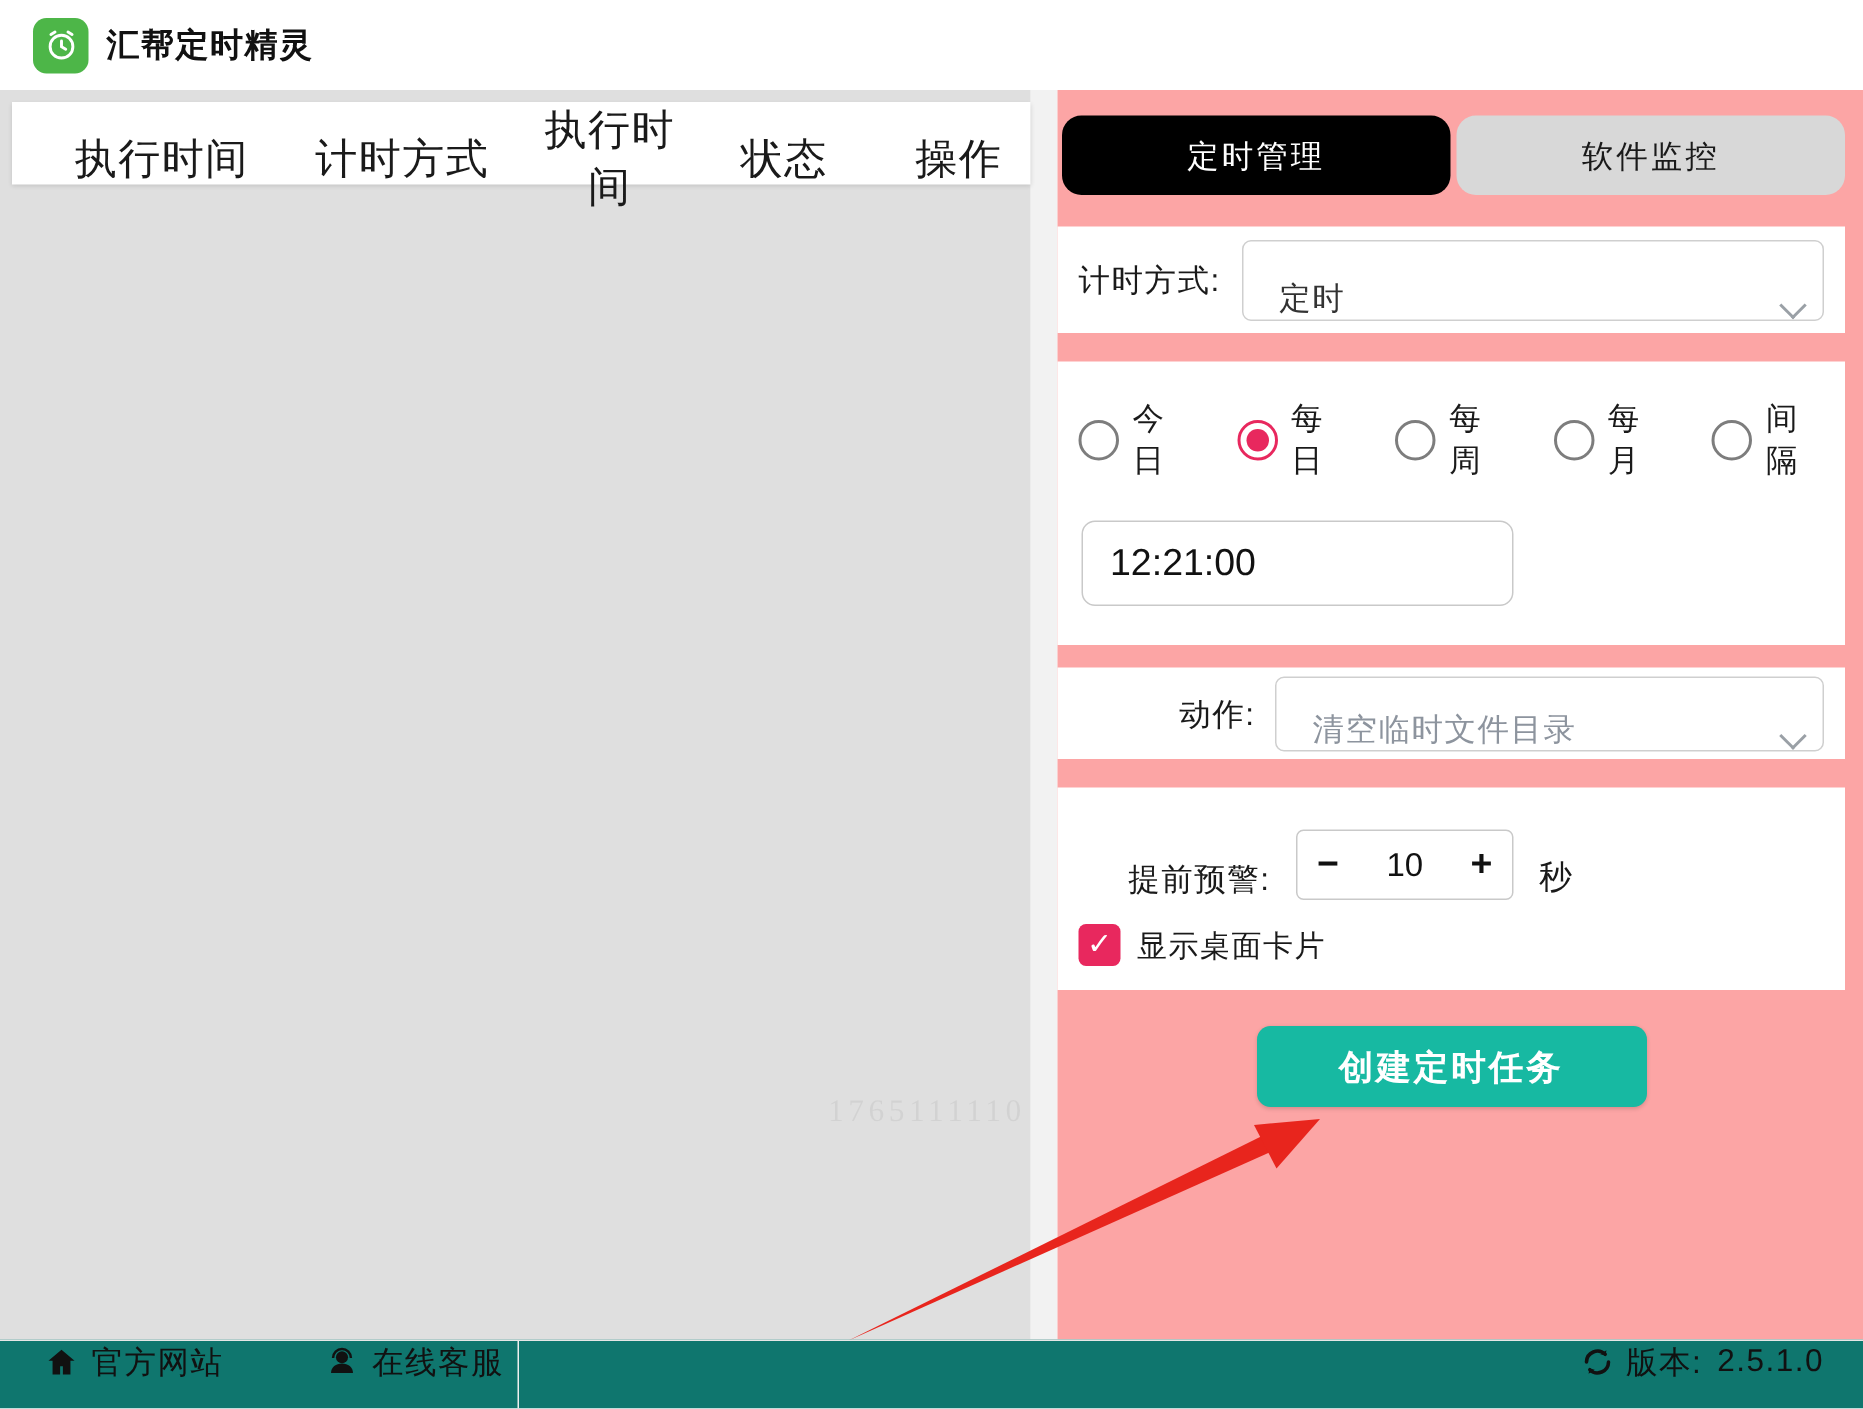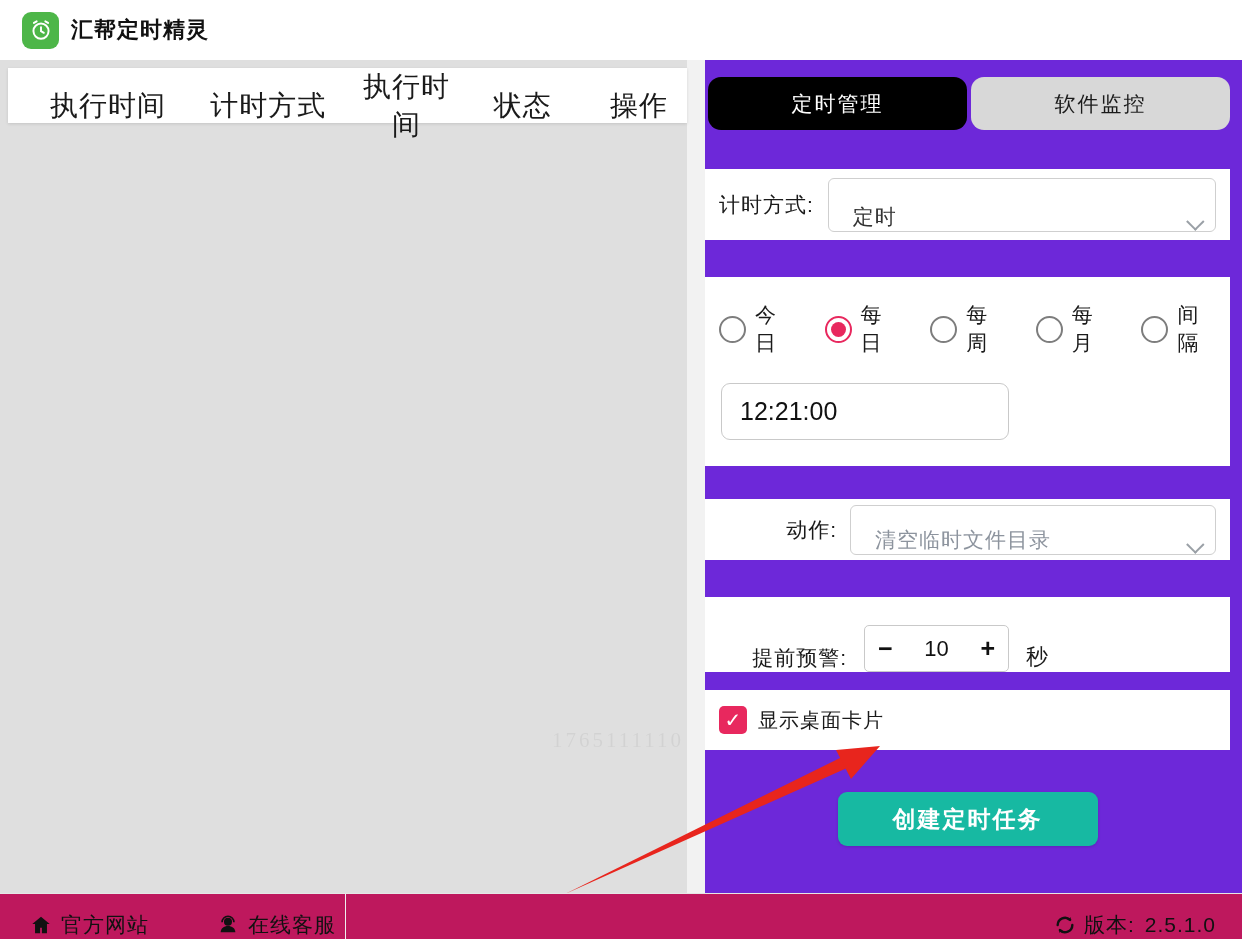--- a/index.html
+++ b/index.html
@@ -33,21 +33,21 @@
   .left-panel { width:687px; background:#dfdfdf; padding:8px 0 0 8px; position:relative; }
   .table-header { background:#fff; height:55px; display:grid;
     grid-template-columns:1.35fr 1.2fr 1fr 0.85fr 1fr; align-items:center;
     box-shadow:0 1px 3px rgba(0,0,0,0.12); }
   .table-header .th { text-align:center; font-size:28px; color:#1a1a1a; font-weight:400; letter-spacing:1px;padding-left:30px; }
   .watermark { position:absolute; left:552px; top:668px; font-size:21px;
     color:rgba(0,0,0,0.055); letter-spacing:3px; font-family:"Liberation Serif",serif; }
 
   .divider-strip { width:18px; background:#f2f2f2; }
 
-  .right-panel { flex:1; background:#6d28d9; padding:17px 12px 0 0; display:flex; flex-direction:column;gap:18px; }
+  .right-panel { flex:1; background:#fca5a5; padding:17px 12px 0 0; display:flex; flex-direction:column; }
 
   .tabs { display:flex; gap:4px; margin:0 0 21px 3px; }
   .tab { flex:1; height:53px; border-radius:13px; display:flex; align-items:center;
     justify-content:center; font-size:21px; letter-spacing:2px; cursor:pointer; }
   .tab.active { background:#000; color:#fff; }
   .tab.inactive { background:#d8d8d8; color:#1a1a1a; }
 
   .card { background:#fff; margin-bottom:0; }
   .card-timing { height:71px; display:flex; align-items:center; padding:0 14px 0 14px; margin-bottom:19px; }
   .field-label { font-size:21px; color:#1a1a1a; letter-spacing:1px; white-space:nowrap; }
@@ -88,22 +88,22 @@
     align-items:center; justify-content:center; cursor:pointer; flex:0 0 auto; }
   .checkbox .check { color:#fff; font-size:20px; font-weight:700; line-height:1; }
   .checkbox-label { font-size:20px; color:#1a1a1a; margin-left:11px; letter-spacing:1px; }
 
   .create-row { display:flex; justify-content:center; margin-top:24px; }
   .create-btn { width:260px; height:54px; background:#17b9a2; border:none; border-radius:9px;
     color:#fff; font-size:23px; font-weight:700; letter-spacing:2px; cursor:pointer;
     font-family:"Liberation Sans","DejaVu Sans",sans-serif; box-shadow:0 1px 3px rgba(0,0,0,0.15); }
 
   
-  .bottombar { height:46px; background:#be185d; border-top:1px solid #e6e6e6; display:flex;
-    align-items:flex-end; padding:0 26px 0 30px; position:relative; }
+  .bottombar { height:46px; background:#0f766e; border-top:1px solid #e6e6e6; display:flex;
+    align-items:flex-start; padding:0 26px 0 30px; position:relative; }
   .footer-link { display:flex; align-items:center; margin-right:68px; cursor:pointer; }
   .footer-link .txt { font-size:21px; color:#111; margin-left:9px; letter-spacing:1px; }
   .footer-divider { position:absolute; left:345px; top:0; bottom:0; width:1px; background:#efefef; }
   .version { margin-left:auto; display:flex; align-items:center; }
   .version .txt { font-size:21px; color:#111; margin-left:8px; letter-spacing:1px; }
 
   .arrow-overlay { position:absolute; inset:0; pointer-events:none; z-index:40; }
 </style>
 </head>
 <body>

